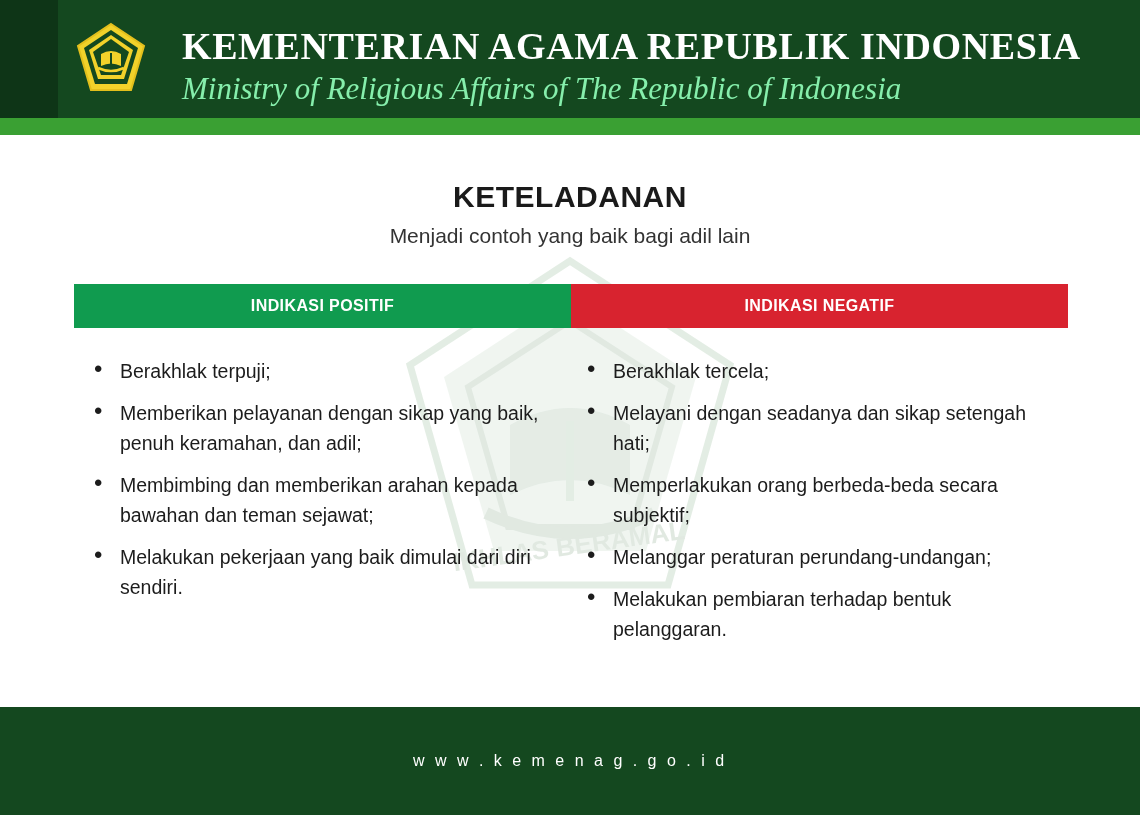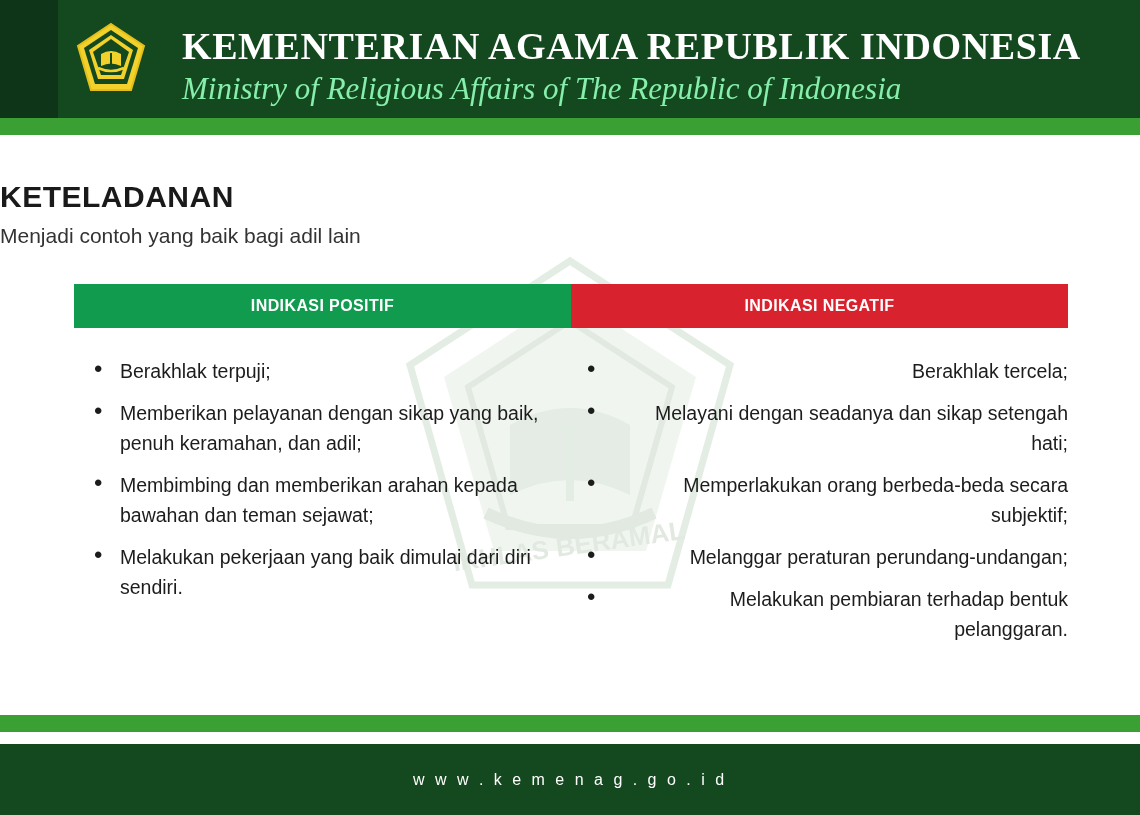--- a/index.html
+++ b/index.html
@@ -93,20 +93,21 @@
     opacity: 0.13;
     pointer-events: none;
   }
 
   
   .title-block {
     position: absolute;
     top: 180px;
     left: 0;
     width: 1140px;
+    text-align: center;
   }
   .title {
     font-size: 30px;
     font-weight: bold;
     color: #1a1a1a;
     letter-spacing: 0.5px;
   }
   .subtitle {
     font-size: 21px;
     color: #333333;
@@ -156,38 +157,38 @@
   }
   ul.items li::before {
     content: "•";
     position: absolute;
     left: 20px;
     top: -2px;
     font-size: 24px;
     color: #1c1c1c;
     line-height: 30px;
   }
-  .col.right ul.items li { padding-left: 42px; text-align: right; }
+  .col.right ul.items li { padding-left: 42px; }
   .col.right ul.items li::before { left: 16px; }
 
   
   .footer-stripe {
     position: absolute;
     left: 0;
     bottom: 83px;
     width: 1140px;
     height: 17px;
     background: #3aa033;
   }
   .footer {
     position: absolute;
     left: 0;
     bottom: 0;
     width: 1140px;
-    height: 71px;
+    height: 108px;
     background: #14481f;
     display: flex;
     align-items: center;
     justify-content: center;
   }
   .footer-url {
     color: #ffffff;
     font-size: 16px;
     letter-spacing: 3px;
   }

